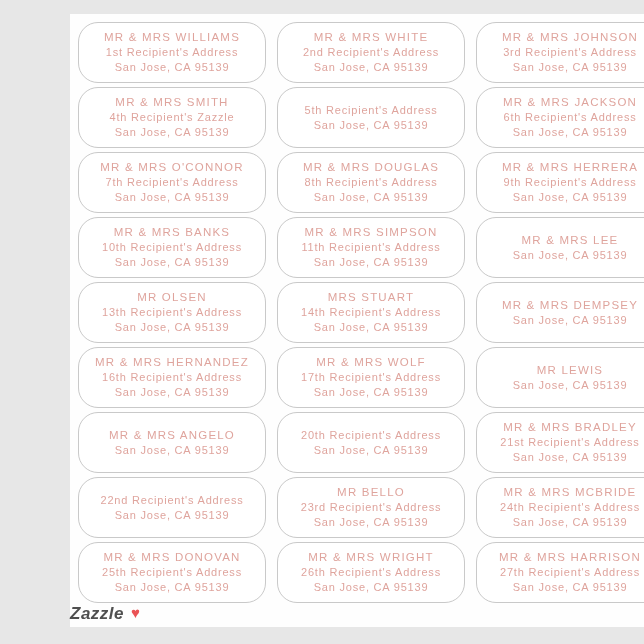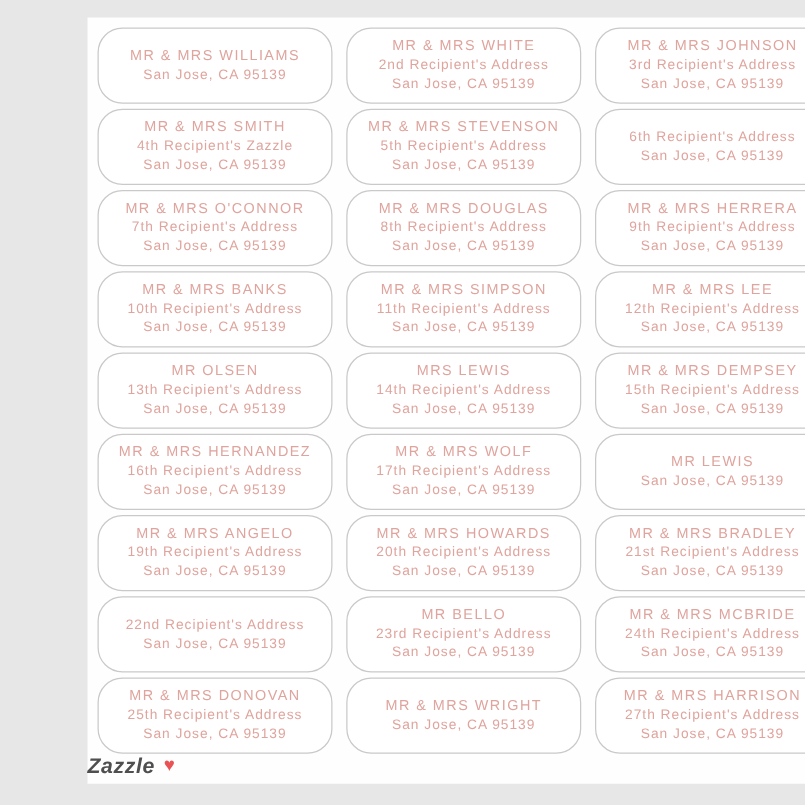--- a/index.html
+++ b/index.html
@@ -81,20 +81,21 @@
     vertical-align: 1px;
   }
 </style>
 </head>
 <body style="background: rgb(231, 231, 231);">
 
 <div class="sheet">
   <div class="grid">
   <div class="label">
     <div class="name">MR &amp; MRS WILLIAMS</div>
+    <div class="addr">1st Recipient's Address</div>
     <div class="city">San Jose, CA 95139</div>
   </div>
 
   <div class="label">
     <div class="name">MR &amp; MRS WHITE</div>
     <div class="addr">2nd Recipient's Address</div>
     <div class="city">San Jose, CA 95139</div>
   </div>
 
   <div class="label">
@@ -103,26 +104,26 @@
     <div class="city">San Jose, CA 95139</div>
   </div>
 
   <div class="label">
     <div class="name">MR &amp; MRS SMITH</div>
     <div class="addr">4th Recipient's Zazzle</div>
     <div class="city">San Jose, CA 95139</div>
   </div>
 
   <div class="label">
-    <div class="name">MR &amp; MRS STEVENSON</div>
     <div class="addr">5th Recipient's Address</div>
     <div class="city">San Jose, CA 95139</div>
   </div>
 
   <div class="label">
+    <div class="name">MR &amp; MRS JACKSON</div>
     <div class="addr">6th Recipient's Address</div>
     <div class="city">San Jose, CA 95139</div>
   </div>
 
   <div class="label">
     <div class="name">MR &amp; MRS O'CONNOR</div>
     <div class="addr">7th Recipient's Address</div>
     <div class="city">San Jose, CA 95139</div>
   </div>
 
@@ -145,39 +146,37 @@
   </div>
 
   <div class="label">
     <div class="name">MR &amp; MRS SIMPSON</div>
     <div class="addr">11th Recipient's Address</div>
     <div class="city">San Jose, CA 95139</div>
   </div>
 
   <div class="label">
     <div class="name">MR &amp; MRS LEE</div>
-    <div class="addr">12th Recipient's Address</div>
     <div class="city">San Jose, CA 95139</div>
   </div>
 
   <div class="label">
     <div class="name">MR OLSEN</div>
     <div class="addr">13th Recipient's Address</div>
     <div class="city">San Jose, CA 95139</div>
   </div>
 
   <div class="label">
-    <div class="name">MRS LEWIS</div>
+    <div class="name">MRS STUART</div>
     <div class="addr">14th Recipient's Address</div>
     <div class="city">San Jose, CA 95139</div>
   </div>
 
   <div class="label">
     <div class="name">MR &amp; MRS DEMPSEY</div>
-    <div class="addr">15th Recipient's Address</div>
     <div class="city">San Jose, CA 95139</div>
   </div>
 
   <div class="label">
     <div class="name">MR &amp; MRS HERNANDEZ</div>
     <div class="addr">16th Recipient's Address</div>
     <div class="city">San Jose, CA 95139</div>
   </div>
 
   <div class="label">
@@ -186,26 +185,24 @@
     <div class="city">San Jose, CA 95139</div>
   </div>
 
   <div class="label">
     <div class="name">MR LEWIS</div>
     <div class="city">San Jose, CA 95139</div>
   </div>
 
   <div class="label">
     <div class="name">MR &amp; MRS ANGELO</div>
-    <div class="addr">19th Recipient's Address</div>
-    <div class="city">San Jose, CA 95139</div>
-  </div>
-
-  <div class="label">
-    <div class="name">MR &amp; MRS HOWARDS</div>
+    <div class="city">San Jose, CA 95139</div>
+  </div>
+
+  <div class="label">
     <div class="addr">20th Recipient's Address</div>
     <div class="city">San Jose, CA 95139</div>
   </div>
 
   <div class="label">
     <div class="name">MR &amp; MRS BRADLEY</div>
     <div class="addr">21st Recipient's Address</div>
     <div class="city">San Jose, CA 95139</div>
   </div>
 
@@ -227,20 +224,21 @@
   </div>
 
   <div class="label">
     <div class="name">MR &amp; MRS DONOVAN</div>
     <div class="addr">25th Recipient's Address</div>
     <div class="city">San Jose, CA 95139</div>
   </div>
 
   <div class="label">
     <div class="name">MR &amp; MRS WRIGHT</div>
+    <div class="addr">26th Recipient's Address</div>
     <div class="city">San Jose, CA 95139</div>
   </div>
 
   <div class="label">
     <div class="name">MR &amp; MRS HARRISON</div>
     <div class="addr">27th Recipient's Address</div>
     <div class="city">San Jose, CA 95139</div>
   </div>
 </div>
   <div class="brand-row">

